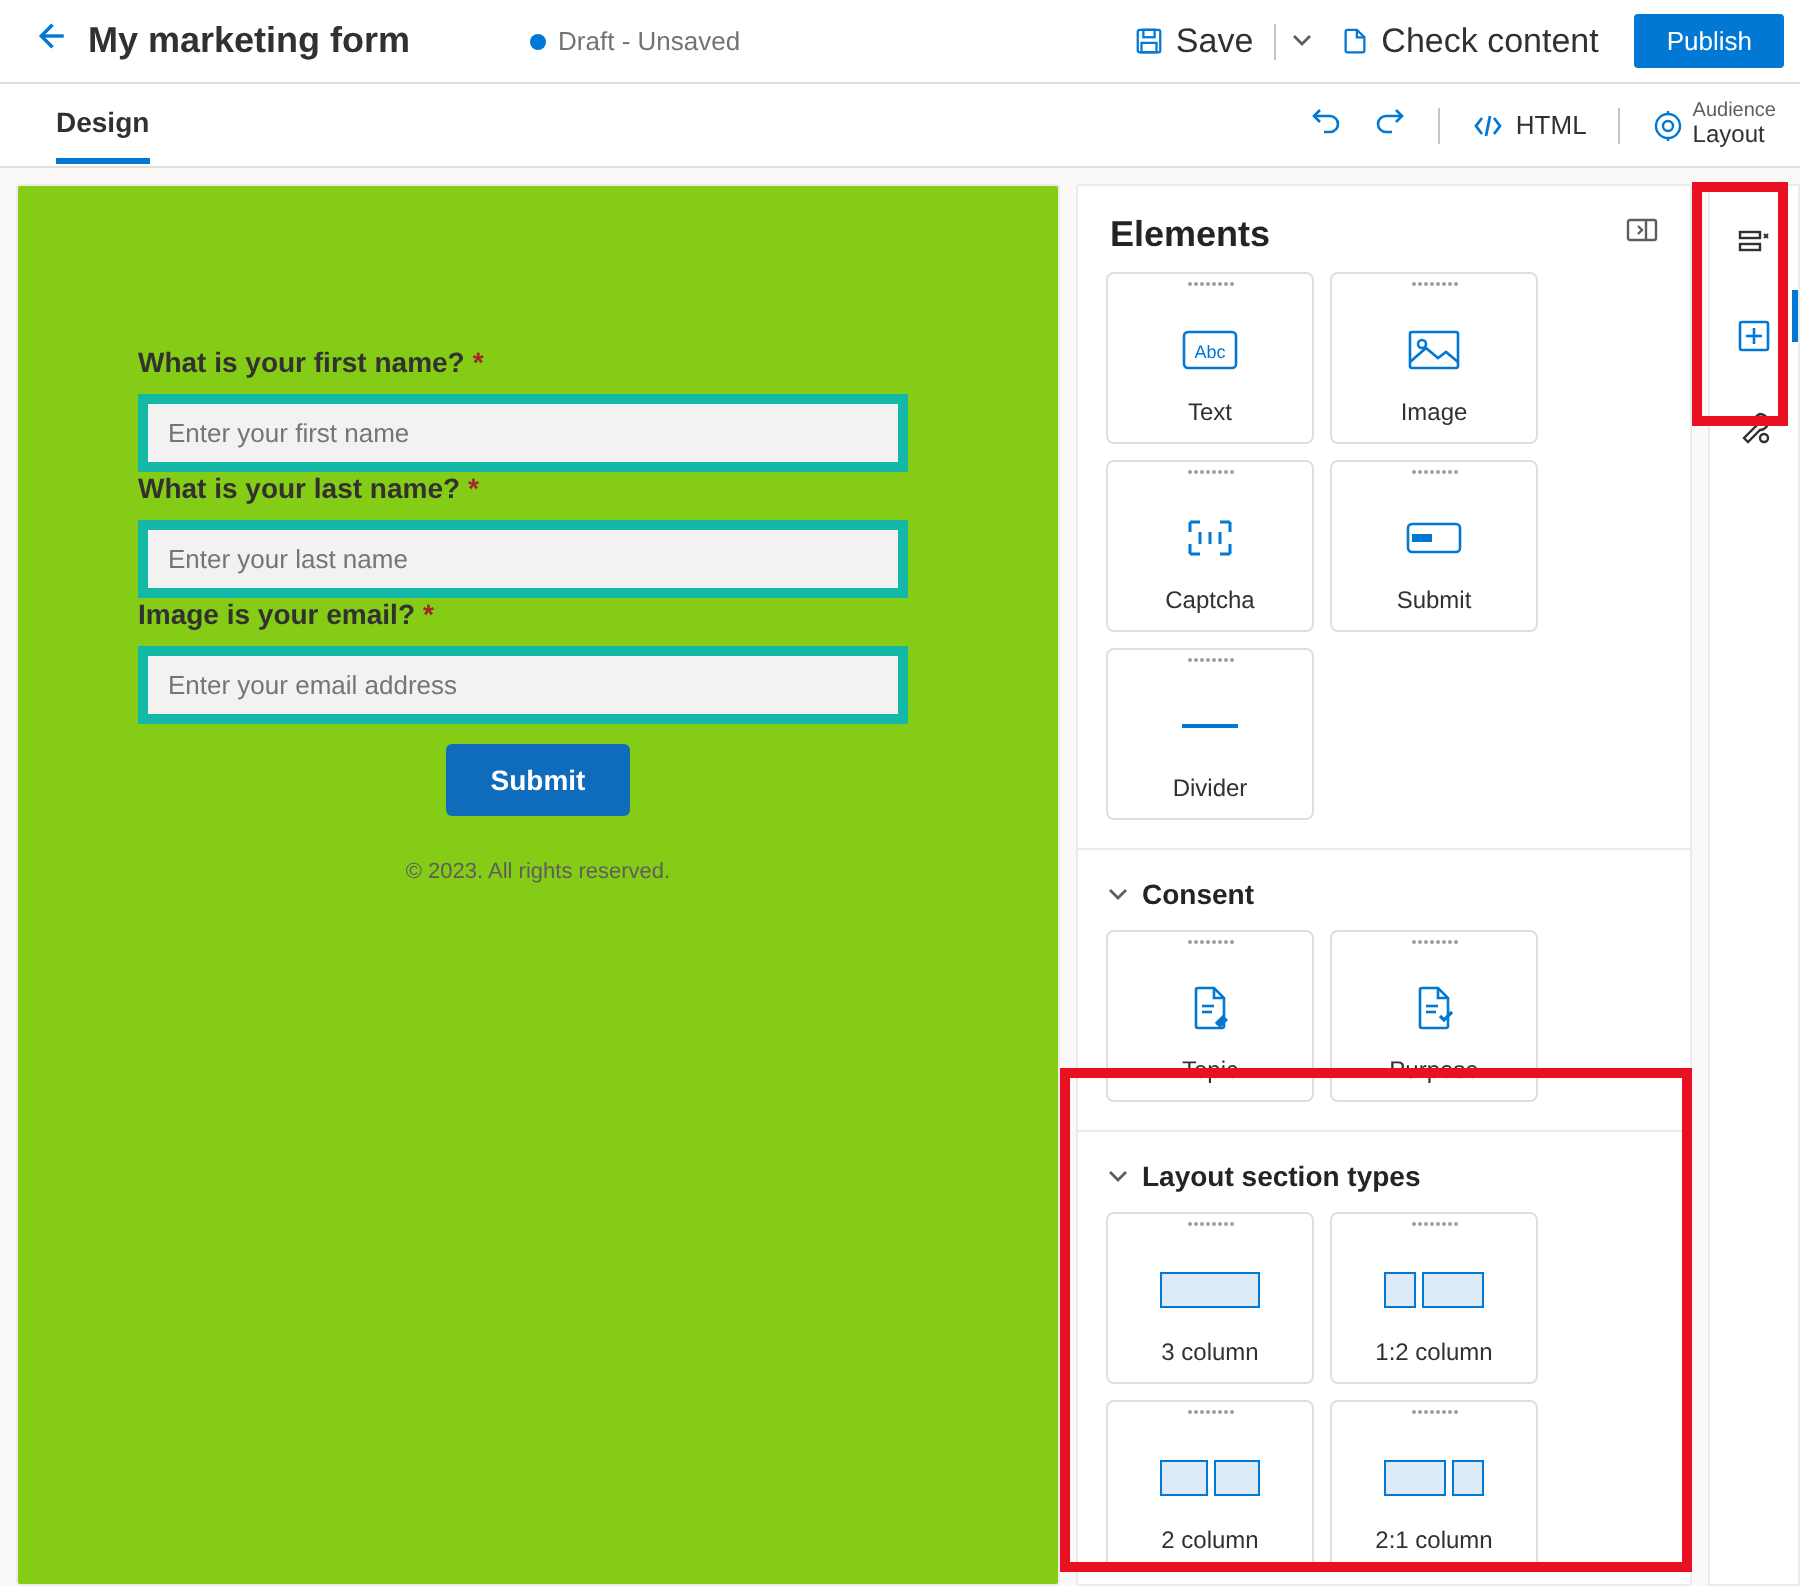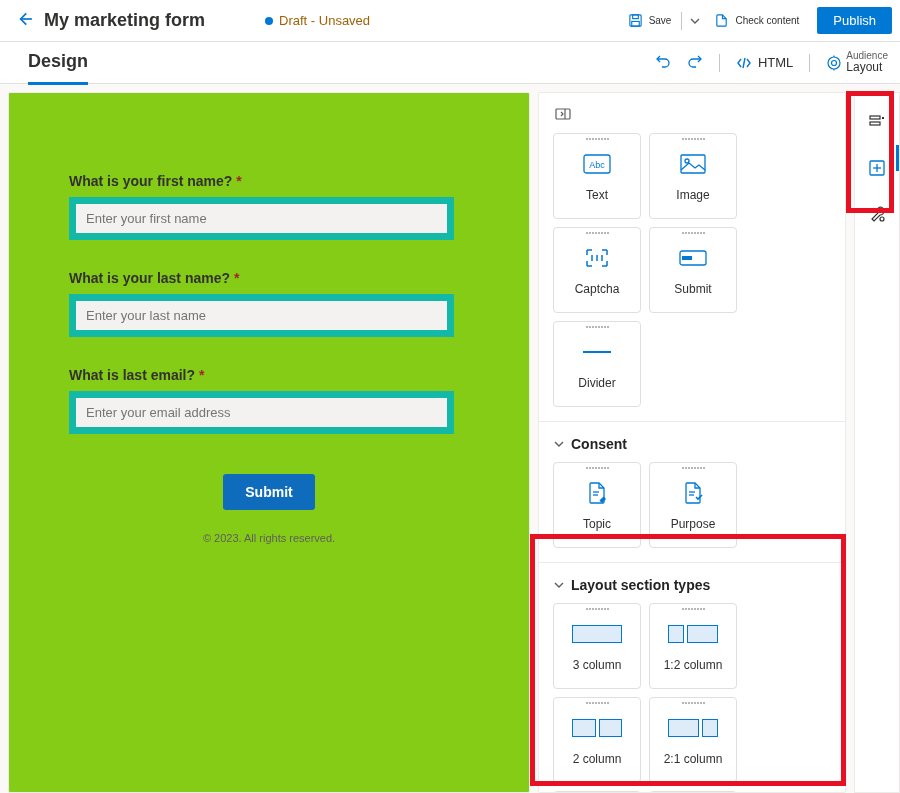--- a/index.html
+++ b/index.html
@@ -3,62 +3,62 @@
 <meta charset="utf-8">
 <style>
   * { box-sizing: border-box; margin: 0; padding: 0; font-family: "Segoe UI", Arial, sans-serif; }
   body { background: #faf9f8; width: 900px; height: 793px; overflow: hidden; }
 
   
   .topbar { display:flex; align-items:center; height:42px; background:#fff; border-bottom:1px solid #e1dfdd; padding:0 8px; }
   .back-arrow { color:#0078d4; width:32px; text-align:center; cursor:pointer; }
   .title { font-size:18px; font-weight:600; color:#323130; margin-left:4px; }
   .status-dot { width:8px; height:8px; border-radius:50%; background:#0078d4; margin-left:60px; margin-right:6px; }
-  .status-text { font-size:13px; color:#a16207; }
+  .status-text { font-size:13px; color:#737373; }
   .topbar-spacer { flex:1; }
-  .cmd { display:flex; align-items:center; font-size:10px; color:#323130; padding:4px 8px; cursor:pointer; }
+  .cmd { display:flex; align-items:center; font-size:17px; color:#323130; padding:4px 8px; cursor:pointer; }
   .cmd svg { margin-right:6px; }
   .vsep { width:1px; height:18px; background:#c8c6c4; margin:0 2px; }
   .chev-btn { padding:4px 6px; cursor:pointer; color:#605e5c; }
   .publish { background:#0078d4; color:#fff; font-size:13px; padding:6px 16px; border:none; border-radius:2px; margin-left:10px; cursor:pointer; }
 
   
   .subbar { display:flex; align-items:center; height:42px; background:#fff; border-bottom:1px solid #e1dfdd; padding:0 12px 0 28px; }
-  .tab { font-size:18px; color:#323130; margin-right:22px; padding:10px 0; cursor:pointer; }
+  .tab { font-size:14px; color:#323130; margin-right:22px; padding:10px 0; cursor:pointer; }
   .tab.active { font-weight:600; border-bottom:3px solid #0078d4; }
   .subbar-spacer { flex:1; }
   .icon-btn { padding:6px 8px; cursor:pointer; color:#605e5c; }
   .html-btn { display:flex; align-items:center; font-size:13px; color:#323130; padding:4px 8px; cursor:pointer; }
   .aud-wrap { display:flex; align-items:center; margin-left:8px; cursor:pointer; }
   .aud-labels { line-height:1.1; margin-left:4px; }
   .aud-labels .s { font-size:10px; color:#605e5c; }
   .aud-labels .l { font-size:12px; color:#323130; }
 
   
   .main { display:flex; padding:8px 0 0 8px; gap:8px; height:calc(100% - 84px); }
 
   
   .canvas { background:#84cc16; border:1px solid #edebe9; border-radius:2px; flex:1; padding:80px 60px 20px; overflow:auto; }
   .flabel { font-size:14px; font-weight:600; color:#323130; margin-bottom:8px; }
   .flabel .req { color:#a4262c; margin-left:4px; }
-  .finput { width:100%; max-width:385px; border:7px solid #14b8a6; background:#f3f2f1; padding:7px 10px; font-size:13px; color:#605e5c; margin-bottom:30px; }
+  .finput { width:100%; max-width:385px; border:5px solid #14b8a6; background:#f3f2f1; padding:7px 10px; font-size:13px; color:#605e5c; }
   .fsubmit-wrap { text-align:center; margin-top:10px; }
   .fsubmit { background:#0f6cbd; color:#fff; border:none; border-radius:3px; padding:10px 22px; font-size:14px; font-weight:600; cursor:pointer; }
   .copyright { text-align:center; font-size:11px; color:#605e5c; margin-top:22px; }
 
   
   .panel { width:308px; background:#fff; border:1px solid #edebe9; border-radius:2px; display:flex; flex-direction:column; overflow:auto; position:relative; }
   .panel-head { display:flex; align-items:center; padding:14px 16px 8px; }
   .panel-head h2 { font-size:18px; font-weight:700; color:#242424; flex:1; }
   .section { padding:8px 14px 14px; border-top:1px solid #edebe9; }
   .section.first { border-top:none; padding-top:0; }
   .sec-title { display:flex; align-items:center; font-size:14px; font-weight:600; color:#242424; margin:6px 0 10px; cursor:pointer; }
   .sec-title svg { margin-right:6px; }
   .grid { display:flex; flex-wrap:wrap; gap:8px; }
-  .card { width:88px; height:86px; border:1px solid #e1dfdd; border-radius:4px; display:flex; flex-direction:column; align-items:center; cursor:grab; position:relative; padding-top:8px; }
+  .card { width:104px; height:86px; border:1px solid #e1dfdd; border-radius:4px; display:flex; flex-direction:column; align-items:center; justify-content:center; cursor:grab; position:relative; padding-top:8px; }
   .card .grip { position:absolute; top:4px; left:0; right:0; display:flex; justify-content:center; gap:1px; }
   .grip span { width:2px; height:2px; background:#a19f9d; border-radius:50%; }
   .card .cicon { height:32px; display:flex; align-items:center; justify-content:center; color:#0078d4; margin-top:6px; }
   .card .clabel { font-size:12px; color:#323130; margin-top:8px; }
   .layout-box { border-bottom:1px solid #0078d4; border-left:1px solid #0078d4; border-right:1px solid #0078d4; border-top:1px solid #0078d4; background:#deecf9; height:18px; }
   .layout-row { display:flex; gap:3px; width:50px; }
   .custom-cell { border:1px dashed #0078d4; background:#fff; }
 
   
   .rail { width:46px; background:#fff; border:1px solid #edebe9; display:flex; flex-direction:column; align-items:center; padding-top:14px; gap:16px; position:relative; }
@@ -145,30 +145,31 @@
   </div>
 </div>
 
 <div class="main">
 
   <div class="canvas">
     <div class="flabel"><span>What is your first name?</span><span class="req">*</span></div>
     <input class="finput" placeholder="Enter your first name" style="">
     <div class="flabel"><span>What is your last name?</span><span class="req">*</span></div>
     <input class="finput" placeholder="Enter your last name" style="">
-    <div class="flabel"><span>What is last email?</span><span class="req">*</span></div>
+    <div class="flabel"><span>Image is your email?</span><span class="req">*</span></div>
     <input class="finput" placeholder="Enter your email address" style="">
     <div class="fsubmit-wrap">
       <button class="fsubmit">Submit</button>
     </div>
     <div class="copyright">© 2023. All rights reserved.</div>
   </div>
 
   <div class="panel">
     <div class="panel-head">
+      <h2>Elements</h2>
       <div>
         <svg width="16" height="14" viewBox="0 0 16 14" stroke="#605e5c" stroke-width="1.2" fill="none">
             <rect x="1" y="2" width="14" height="10" rx="1"></rect>
             <line x1="10" y1="2" x2="10" y2="12"></line>
             <path d="M6 5 L8 7 L6 9"></path>
           </svg>
       </div>
     </div>
 
     <div class="section first">

